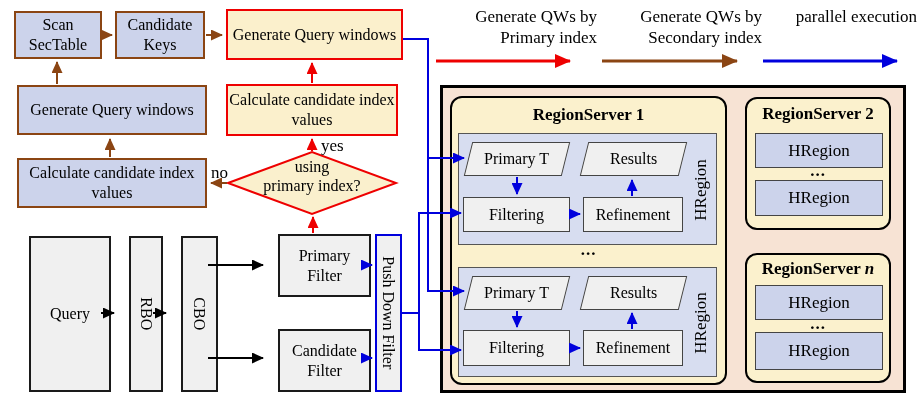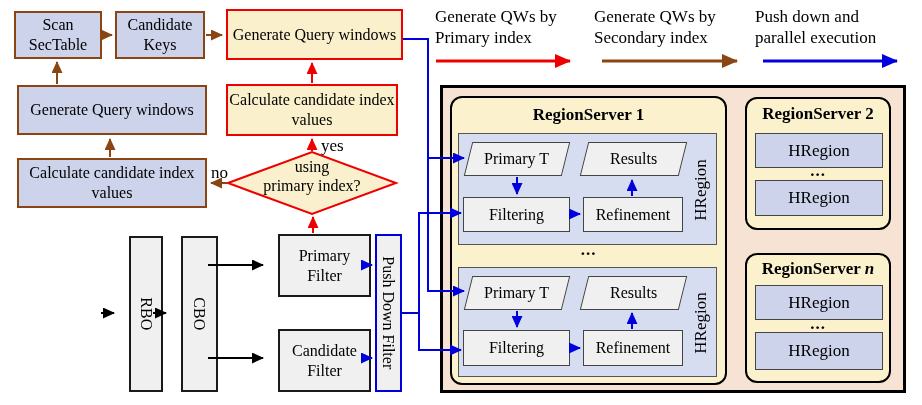--- a/index.html
+++ b/index.html
@@ -6,21 +6,21 @@
   #app{position:relative;width:922px;height:405px;background:#fff;overflow:hidden;
        font-family:"Liberation Serif","DejaVu Serif",serif;color:#000;}
   .box{position:absolute;box-sizing:border-box;display:flex;align-items:center;justify-content:center;
        text-align:center;font-size:16px;line-height:1.22;}
   .lav{background:#ccd3eb;border:2px solid #8b4513;}
   .yel{background:#fbf0cc;border:2px solid #ee0000;}
   .gray{background:#f0f0f0;border:2px solid #1a1a1a;margin-left:11px;}
   .grayblue{background:#f0f0f0;border:2px solid #0000dd;}
   .vtextcw span{transform:rotate(90deg);white-space:nowrap;}
   .label{position:absolute;font-size:17px;white-space:nowrap;}
-  .legend-item{position:absolute;text-align:left;font-size:17px;line-height:1.25;}
+  .legend-item{position:absolute;text-align:right;font-size:17px;line-height:1.25;}
   .bigbox{position:absolute;box-sizing:border-box;background:#f7e3d4;border:3px solid #000;}
   .rs{position:absolute;box-sizing:border-box;background:#fbf1cd;border:2px solid #000;border-radius:12px;}
   .rs-title{position:absolute;left:0;right:0;text-align:center;font-weight:bold;font-size:17px;}
   .hrc{position:absolute;box-sizing:border-box;background:#d7ddf0;border:1.5px solid #555;}
   .inner{position:absolute;box-sizing:border-box;background:#f0f0f0;border:1.5px solid #444;
          display:flex;align-items:center;justify-content:center;font-size:16px;}
   .para{transform:skewX(-14deg);}
   .para span{transform:skewX(14deg);white-space:nowrap;}
   .hreg-label{position:absolute;font-size:17px;white-space:nowrap;transform:translate(-50%,-50%) rotate(-90deg);}
   .hrbox{position:absolute;box-sizing:border-box;background:#ccd3eb;border:1.5px solid #444;
@@ -54,20 +54,23 @@
     <span>Calculate candidate index values</span>
   </div>
 
   <div class="label overlay" style="left:237px;top:157px;width:150px;text-align:center;font-size:16px;line-height:1.2;">
     <div>using</div>
     <div>primary index?</div>
   </div>
   <div class="label overlay" style="left:321px;top:136px;">yes</div>
   <div class="label overlay" style="left:211px;top:163px;">no</div>
 
+  <div class="box gray z2" style="left:18px;top:236px;width:82px;height:156px;">
+    <span>Query</span>
+  </div>
   <div class="box gray vtextcw z2" style="left:118px;top:236px;width:34px;height:156px;">
     <span>RBO</span>
   </div>
   <div class="box gray vtextcw z2" style="left:170px;top:236px;width:37px;height:156px;">
     <span>CBO</span>
   </div>
   <div class="box gray z2" style="left:267px;top:234px;width:93px;height:63px;">
     <span>Primary Filter</span>
   </div>
   <div class="box gray z2" style="left:267px;top:329px;width:93px;height:63px;">
@@ -79,21 +82,20 @@
 
   <div class="legend-item" style="left:435px;top:6px;width:162px;">
     <div>Generate QWs by</div>
     <div>Primary index</div>
   </div>
   <div class="legend-item" style="left:594px;top:6px;width:168px;">
     <div>Generate QWs by</div>
     <div>Secondary index</div>
   </div>
   <div class="legend-item" style="left:755px;top:6px;width:162px;">
-    <div>Push down and</div>
     <div>parallel execution</div>
   </div>
 
   <div class="bigbox z1" style="left:440px;top:85px;width:466px;height:308px;"></div>
 
   <div class="rs z1" style="left:450px;top:96px;width:277px;height:289px;">
     <div class="rs-title" style="top:7px;">RegionServer 1</div>
 
     <div class="hrc" style="left:6px;top:35px;width:259px;height:112px;">
       <div class="inner para" style="left:9px;top:8px;width:98px;height:34px;">

